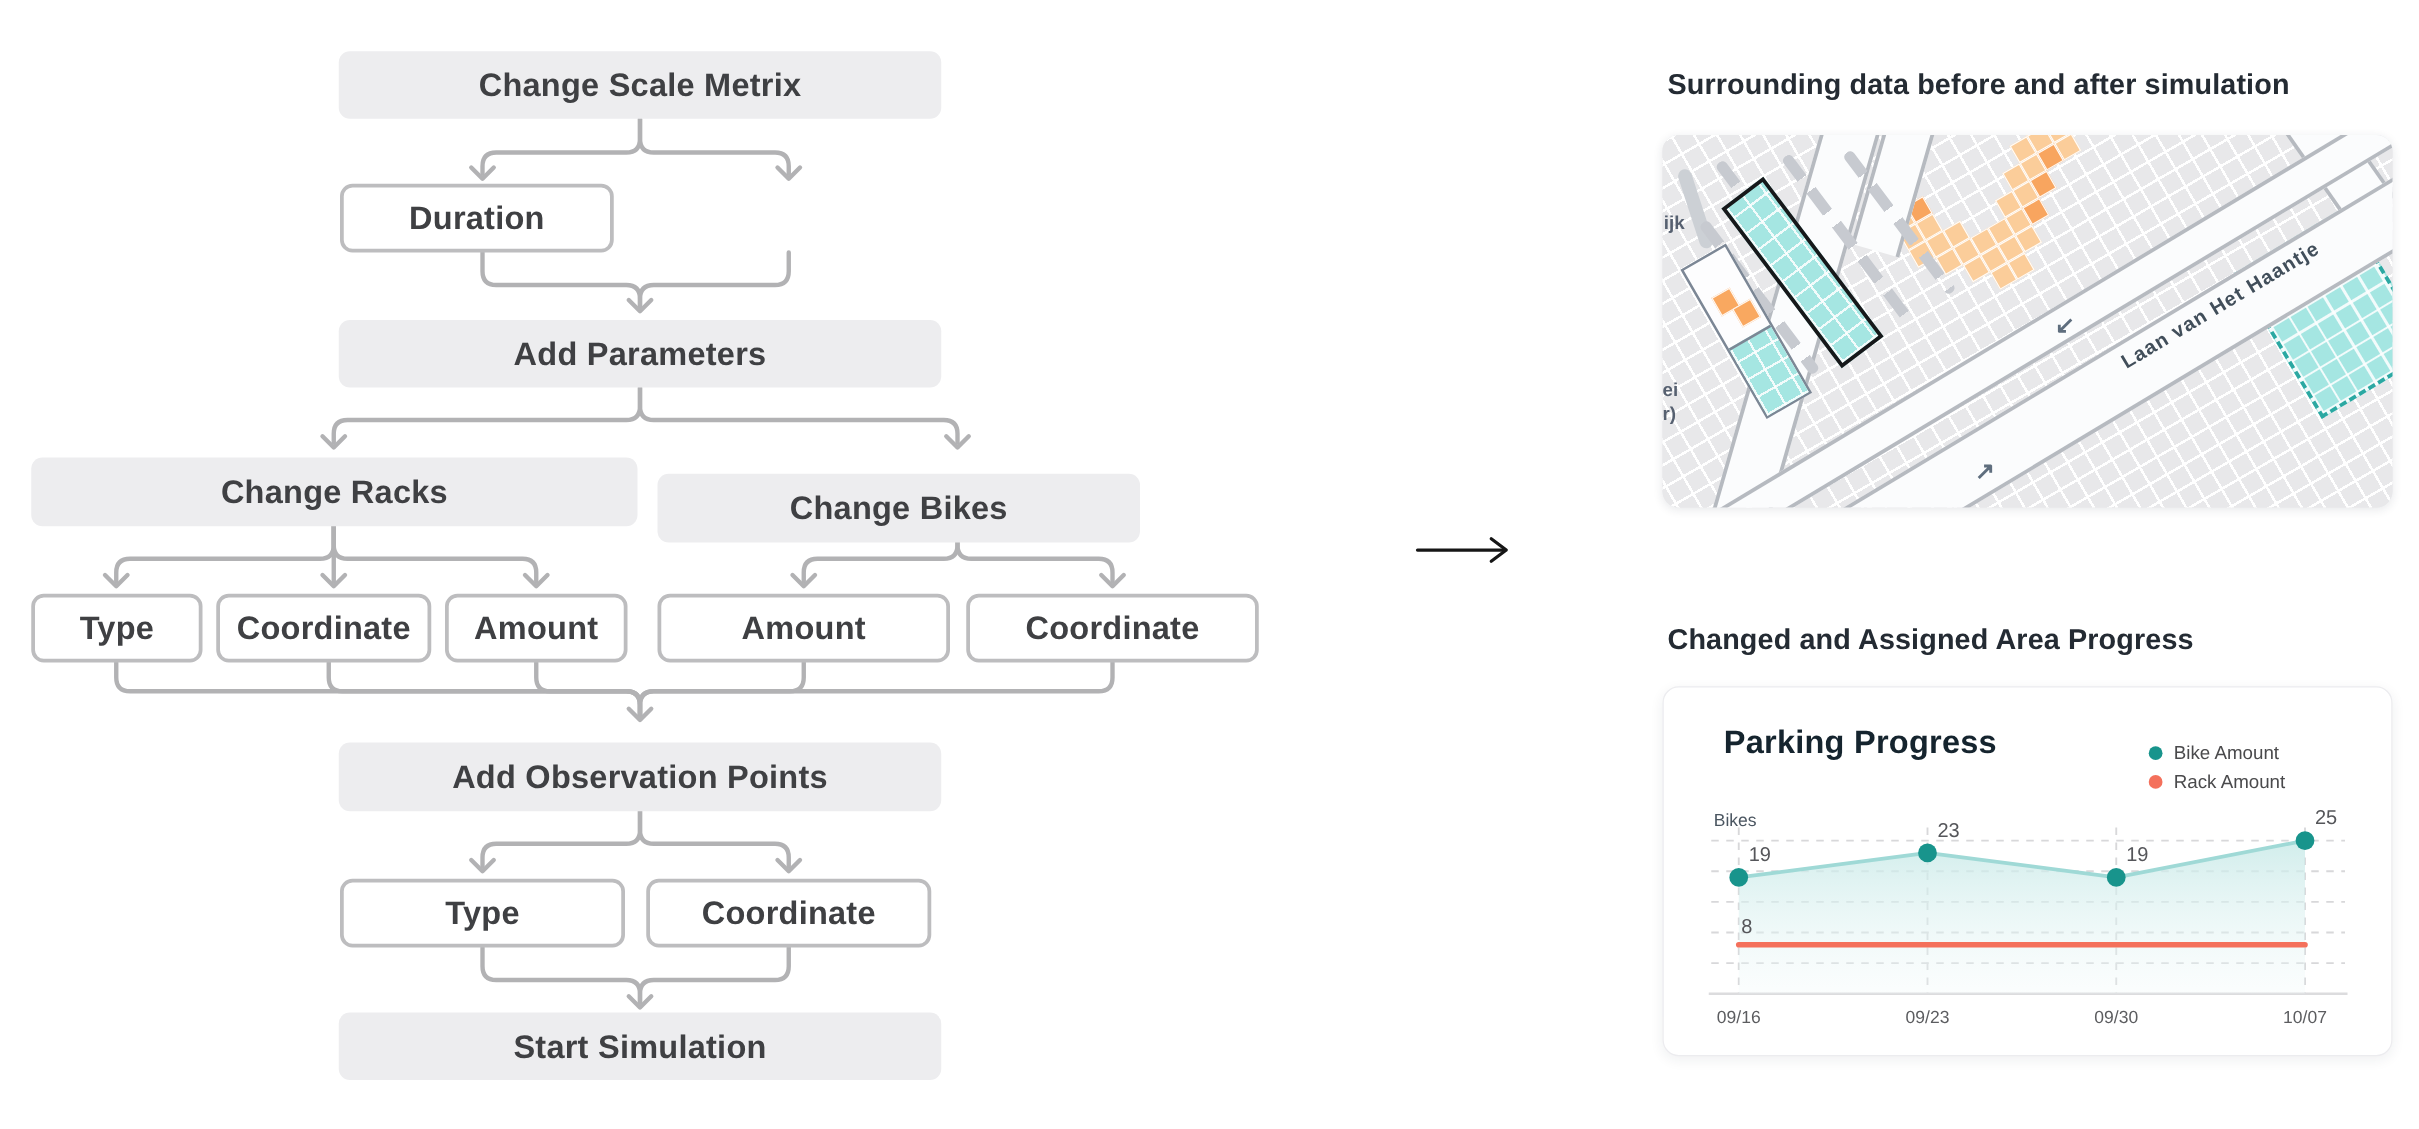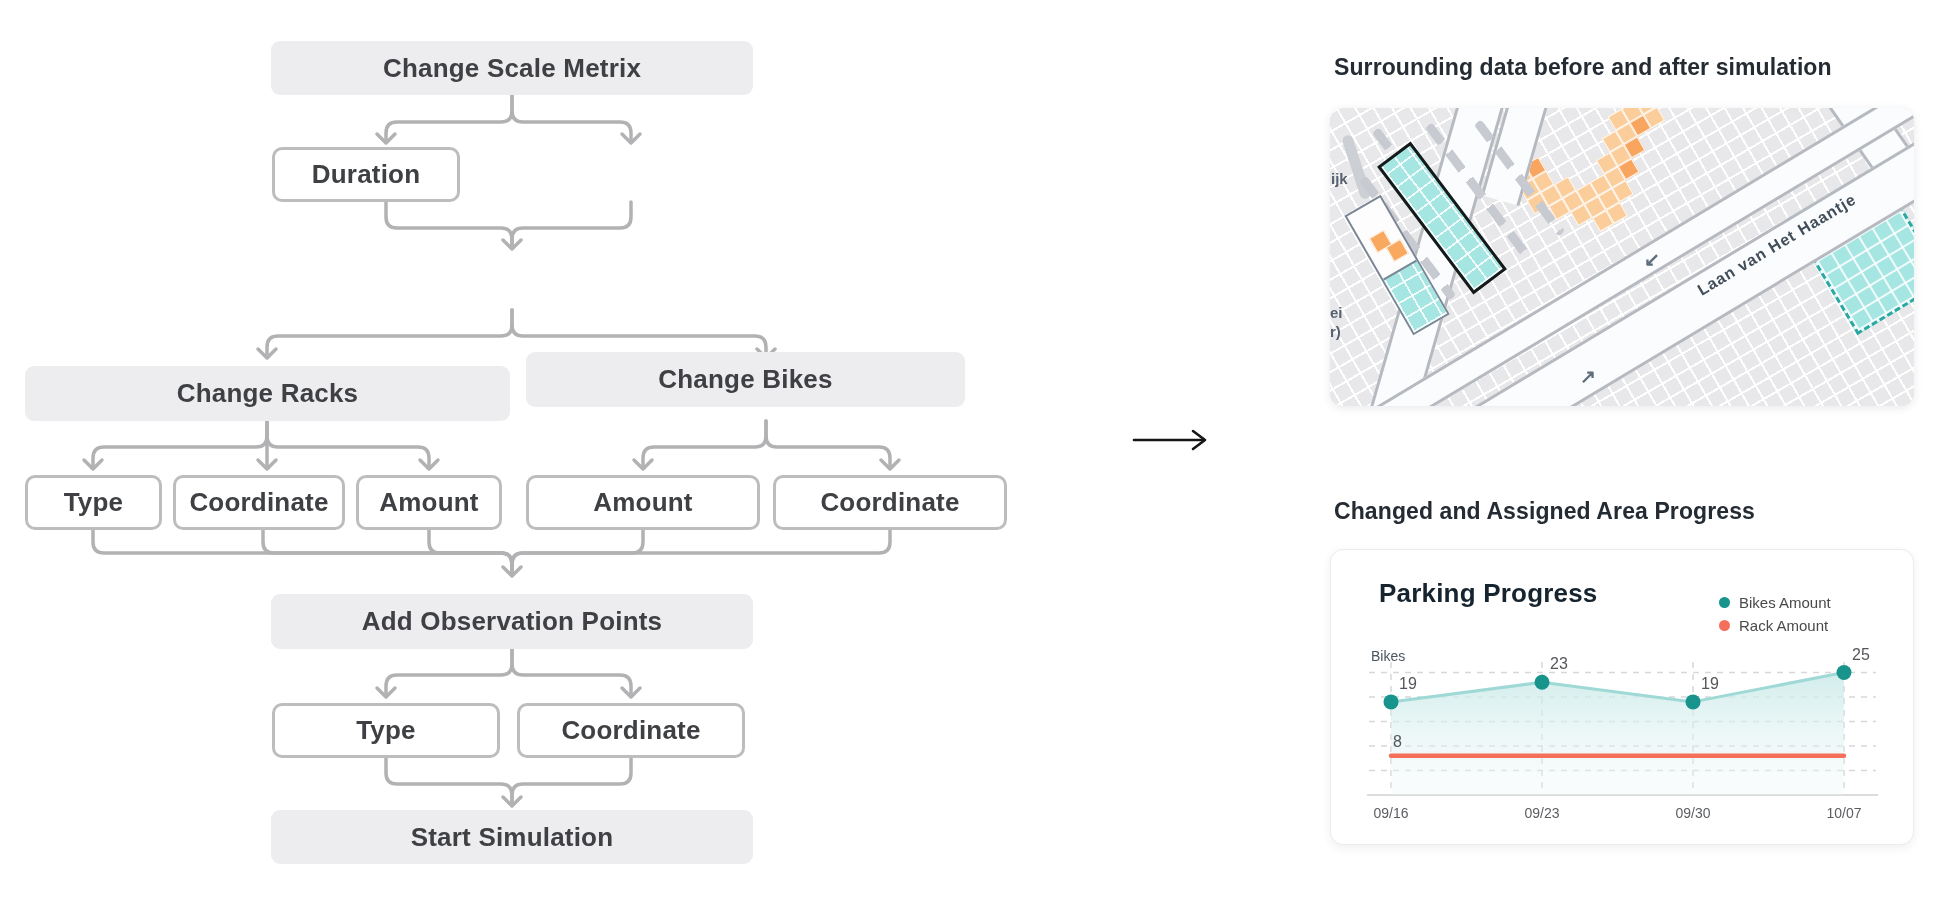--- a/index.html
+++ b/index.html
@@ -112,23 +112,24 @@
       <path d="M512,649 L512,664 Q512,675 523,675 L620,675 Q631,675 631,686 L631,693"></path>
       <path d="M377,688 L386,697 L395,688"></path>
         <path d="M622,688 L631,697 L640,688"></path>
 
       <path d="M386,758 L386,773 Q386,784 397,784 L501,784 Q512,784 512,795 L512,802"></path>
       <path d="M631,758 L631,773 Q631,784 620,784 L523,784 Q512,784 512,795 L512,802"></path>
       <path d="M503,797 L512,806 L521,797"></path>
     </svg>
 
     <div class="node filled" style="left:271px;top:41px;width:482px;height:54px;">Change Scale Metrix</div>
-    <div class="node outline" style="left:272px;top:147px;width:188px;height:55px;">Duration</div>
+    <div class="node outline" style="left:272px;top:147px;width:219px;height:55px;">Duration</div>
+    <div class="node filled" style="left:271px;top:256px;width:482px;height:54px;">Add Parameters</div>
     <div class="node filled" style="left:25px;top:366px;width:485px;height:55px;">Change Racks</div>
-    <div class="node filled" style="left:526px;top:352px;width:439px;height:55px;">Change Bikes</div>
+    <div class="node filled" style="left:526px;top:379px;width:386px;height:55px;">Change Bikes</div>
     <div class="node outline" style="left:25px;top:475px;width:137px;height:55px;">Type</div>
     <div class="node outline" style="left:173px;top:475px;width:172px;height:55px;">Coordinate</div>
     <div class="node outline" style="left:356px;top:475px;width:146px;height:55px;">Amount</div>
     <div class="node outline" style="left:526px;top:475px;width:234px;height:55px;">Amount</div>
     <div class="node outline" style="left:773px;top:475px;width:234px;height:55px;">Coordinate</div>
     <div class="node filled" style="left:271px;top:594px;width:482px;height:55px;">Add Observation Points</div>
     <div class="node outline" style="left:272px;top:703px;width:228px;height:55px;">Type</div>
     <div class="node outline" style="left:517px;top:703px;width:228px;height:55px;">Coordinate</div>
     <div class="node filled" style="left:271px;top:810px;width:482px;height:54px;">Start Simulation</div>
   </div>
@@ -219,21 +220,21 @@
     <div class="edge-label" style="left:0px;top:215px;">r)</div>
   </div>
 
   <div class="panel-title" style="left:1334px;top:498px;">Changed and Assigned Area Progress</div>
 
   <div class="chart-card">
     <div class="chart-title">Parking Progress</div>
 
     <div class="legend-row" style="top:44px;">
       <span class="legend-dot" id="legend-dot-0" style="background: rgb(24, 148, 140);"></span>
-      <span class="legend-text">Bikes Amount</span>
+      <span class="legend-text">Bike Amount</span>
     </div>
     <div class="legend-row" style="top:67px;">
       <span class="legend-dot" id="legend-dot-1" style="background: rgb(244, 112, 91);"></span>
       <span class="legend-text">Rack Amount</span>
     </div>
 
     <div class="ylab">Bikes</div>
 
     <svg class="plot" width="584" height="296" viewBox="0 0 584 296" id="plot-svg">
         <defs>

